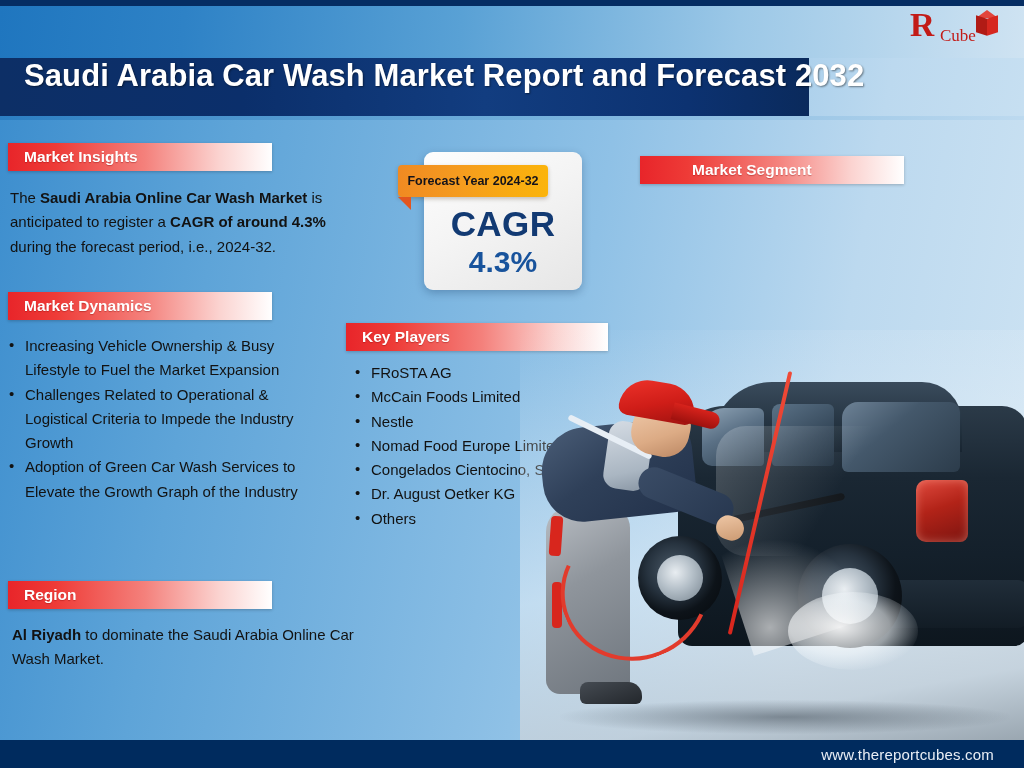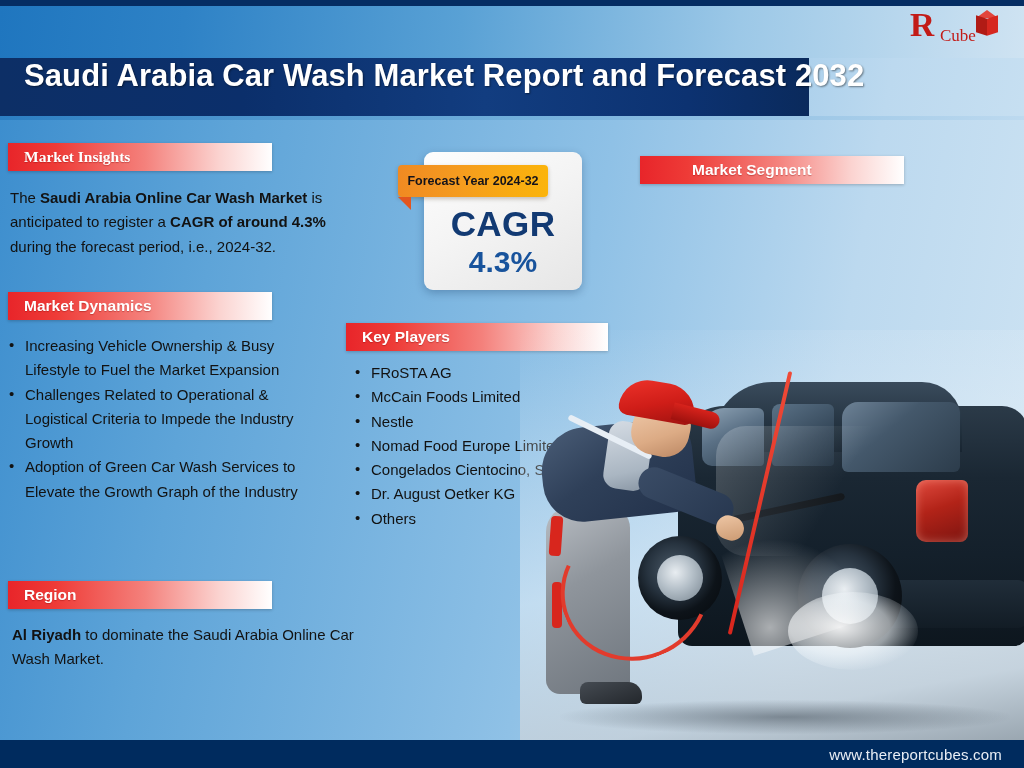--- a/index.html
+++ b/index.html
@@ -370,21 +370,21 @@
 
   
   .footer {
     position:absolute; left:0; top:740px; width:1024px; height:28px;
     background:#002b5e;
     display:flex; align-items:center; justify-content:flex-end;
   }
   .footer span {
     color:#e9eef5;
     font-size:15px;
-    padding-right:22px;
+    padding-right:30px;
     letter-spacing:.2px;
   }
 </style>
 </head>
 <body>
 
 <div id="page">
 
   <div class="top-navy-strip"></div>
   <div class="top-band"></div>
@@ -395,21 +395,21 @@
     <div class="cube-top"></div>
     <div class="cube-left"></div>
     <div class="cube-right"></div>
   </div>
 
   <div class="title-bar">
     <h1>Saudi Arabia Car Wash Market Report and Forecast 2032</h1>
   </div>
   <div class="title-underglow"></div>
 
-  <div class="sec-head" style="left:8px; top:143px; width:264px;font-family:Liberation Serif, serif;">
+  <div class="sec-head" style="left:8px; top:143px; width:264px;">
     <span>Market Insights</span>
   </div>
   <div class="body-text" style="left:10px; top:186px; width:340px;"><span>The </span><b>Saudi Arabia Online Car Wash Market</b><span> is anticipated to register a </span><b>CAGR of around 4.3%</b><span> during the forecast period, i.e., 2024-32.</span></div>
 
   <div class="sec-head" style="left:8px; top:292px; width:264px;">
     <span>Market Dynamics</span>
   </div>
   <ul class="bullets" style="left:6px; top:334px; width:300px;">
       <li>Increasing Vehicle Ownership &amp; Busy Lifestyle to Fuel the Market Expansion</li>
       <li>Challenges Related to Operational &amp; Logistical Criteria to Impede the Industry Growth</li>

